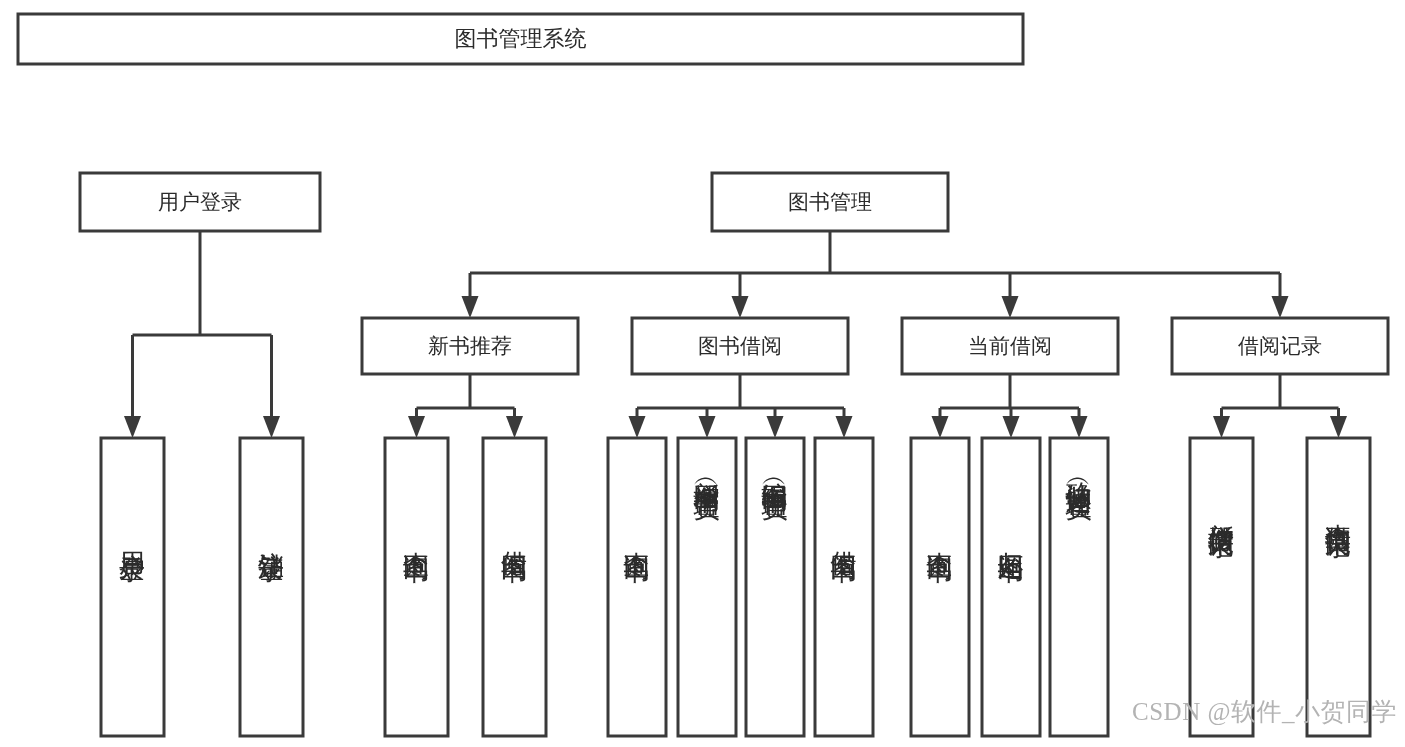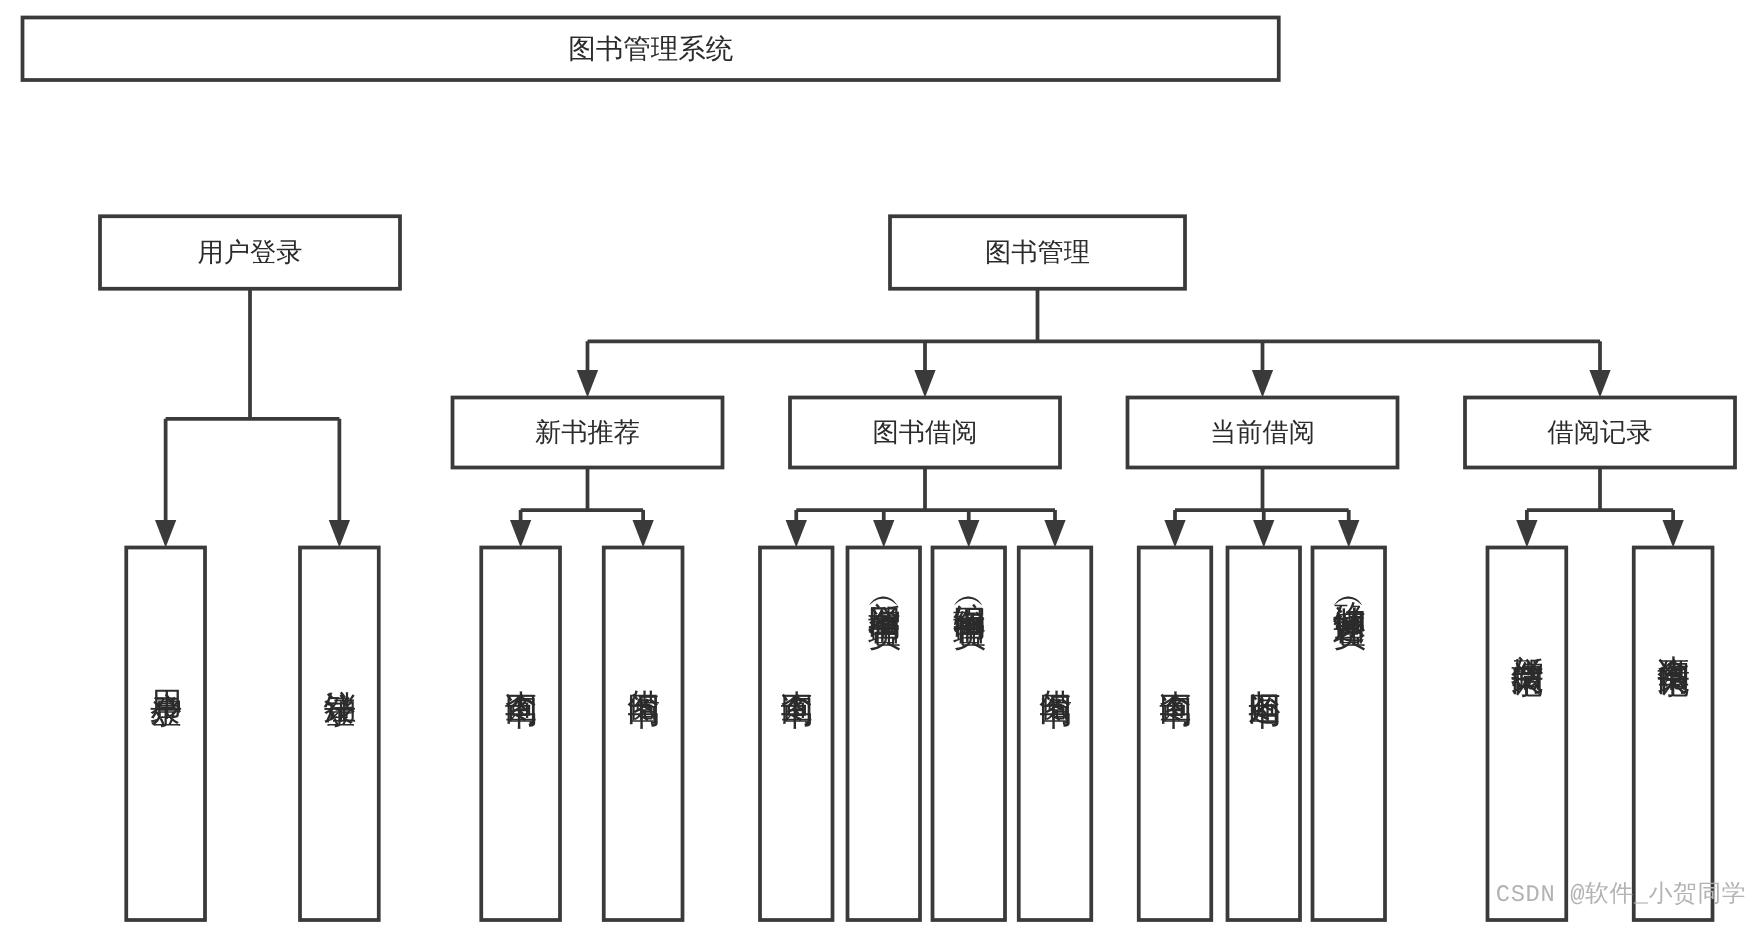--- a/index.html
+++ b/index.html
@@ -73,22 +73,22 @@
     line-height: 1.08;
     letter-spacing: 2px;
     color: #2b2b2b;
     white-space: nowrap;
     text-align: start;
   }
   .watermark {
     position: absolute;
     right: 8px;
     bottom: 4px;
-    font-family: Liberation Mono, monospace;
-    font-size: 19px;
+    font-family: Liberation Serif, serif;
+    font-size: 25px;
     color: #b3b3b3;
     letter-spacing: 0.5px;
     white-space: nowrap;
     user-select: none;
   }
 </style>
 </head>
 <body>
 
 <div id="diagram-root">

